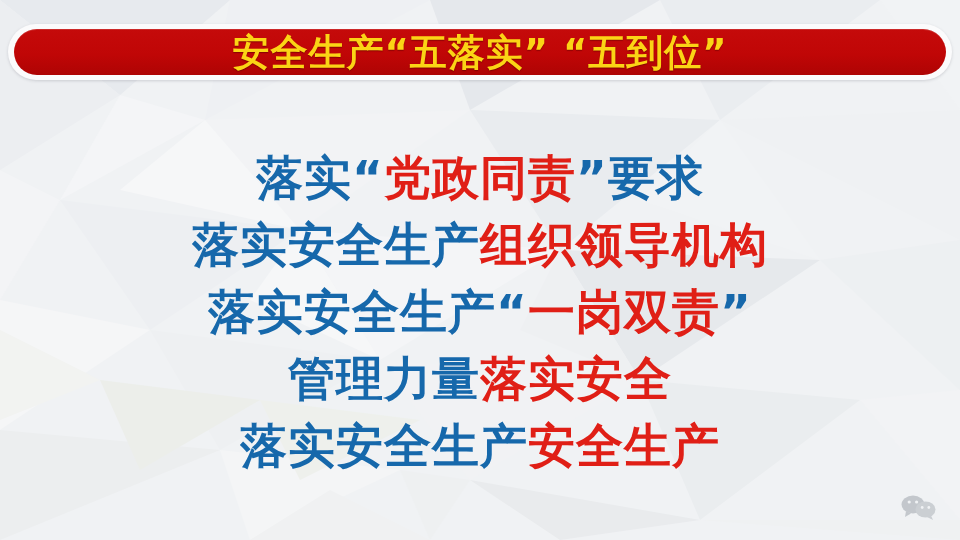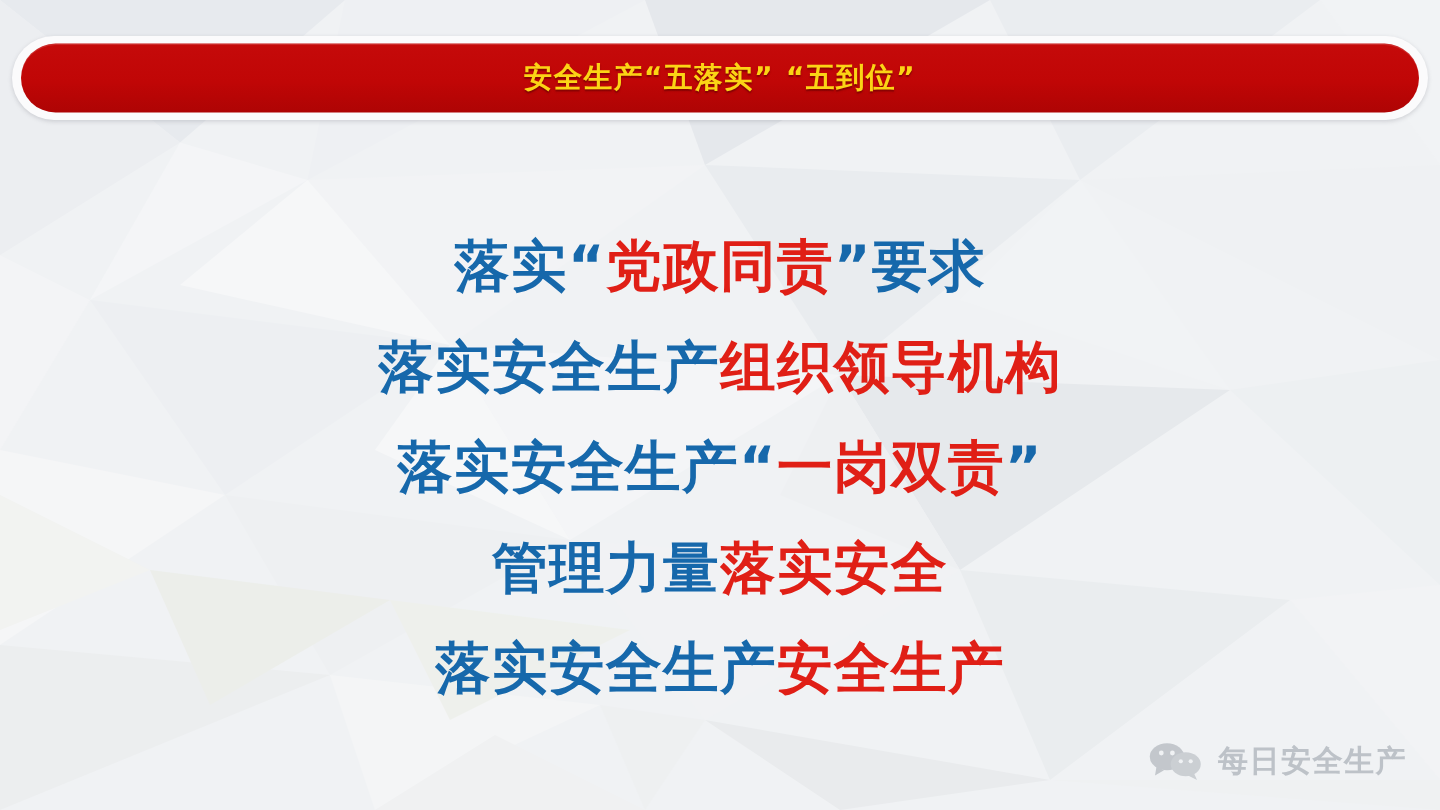--- a/index.html
+++ b/index.html
@@ -48,41 +48,41 @@
     width: 932px;
     height: 46px;
     border-radius: 24px;
     background: linear-gradient(180deg, #c50a0a 0%, #c00606 55%, #ae0404 100%);
     box-shadow: inset 0 1px 0 rgba(255,255,255,0.13);
     display: flex;
     align-items: center;
     justify-content: center;
   }
   .banner-title {
-    font-size: 19px;
+    font-size: 37px;
     font-weight: bold;
     letter-spacing: 1px;
     color: #fbd415;
     text-shadow: 0 1px 1px rgba(90,0,0,0.55);
     white-space: nowrap;
     line-height: 1;
   }
 
   
   .body-block {
     position: absolute;
     left: 0;
     top: 144;
     width: 960px;
     z-index: 4;
   }
   .line {
     text-align: center;
     white-space: nowrap;
-    font-size: 37px;
+    font-size: 47px;
     font-weight: bold;
     line-height: 67px;
     letter-spacing: 1px;
   }
   .seg-blue { color: #1668ab; }
   .seg-red  { color: #e01f16; }
   .seg-quote { color: #1668ab; }
 
   
   .watermark {
@@ -192,16 +192,15 @@
           <circle cx="16.6" cy="8" r="1.6" fill="#f0f2f4"></circle>
         </g>
         <g fill="#c2c7cc">
           <ellipse cx="25.5" cy="15.5" rx="10" ry="8" fill="#b5bac0"></ellipse>
           <polygon points="31,21.5 33,26 27,23" fill="#b5bac0"></polygon>
           <circle cx="22.2" cy="13.5" r="1.4" fill="#f0f2f4"></circle>
           <circle cx="28.8" cy="13.5" r="1.4" fill="#f0f2f4"></circle>
         </g>
       </svg>
     </span>
-    <span class="wm-text">每日安全生产</span>
   </div>
 
 </div>
 
 </body></html>

